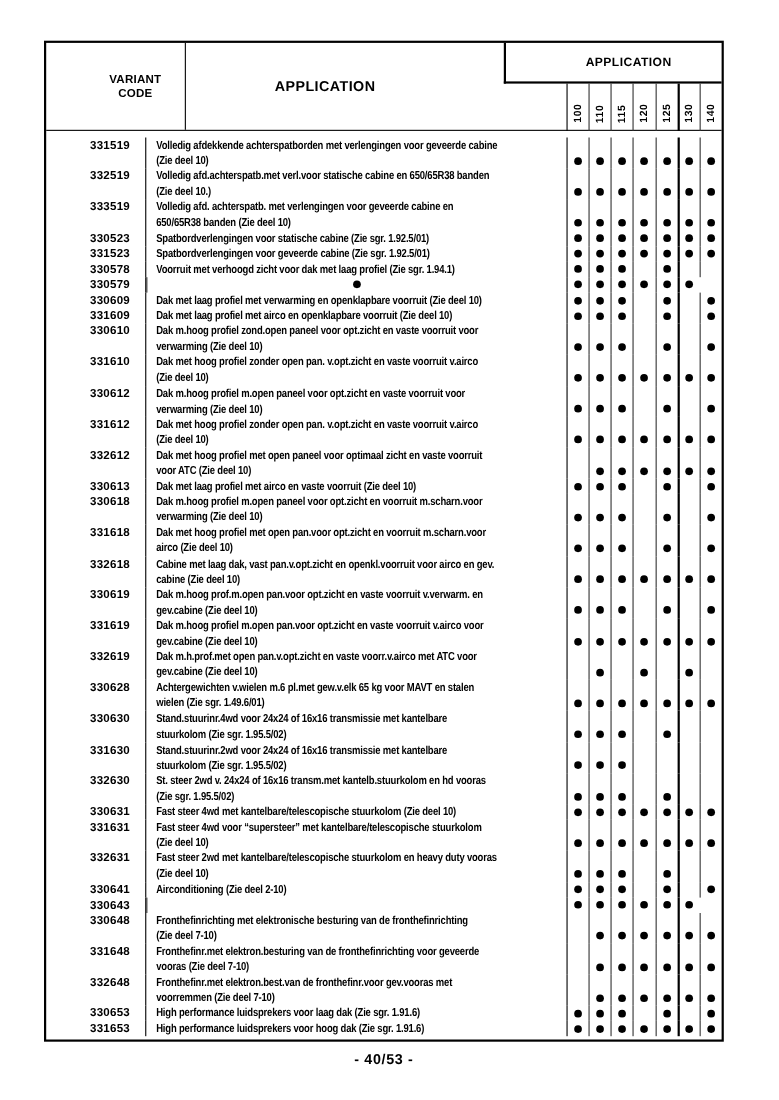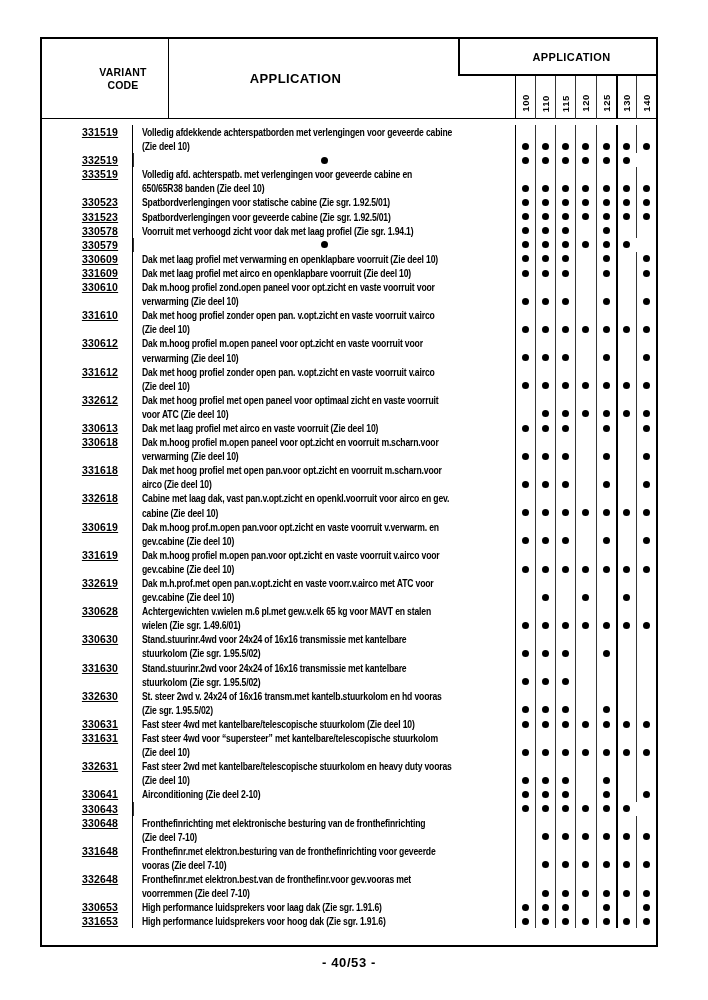--- a/index.html
+++ b/index.html
@@ -42,21 +42,21 @@
   .app-head-cell:nth-child(6) { border-left:2px solid #000; }
   .rot {
     writing-mode:vertical-rl; transform:rotate(180deg);
     font-weight:bold; font-size:9.5px; letter-spacing:0.6px;
   }
   
   .tbody {
     position:absolute; left:0; top:80px; width:614px; height:826px;
     padding-top:6px; box-sizing:border-box; overflow:hidden;
   }
-  .row { display:grid; grid-template-columns:91px 382px repeat(7,1fr);text-decoration:underline; }
+  .row { display:grid; grid-template-columns:91px 382px repeat(7,1fr); }
   .code-cell {
     border-right:1.5px solid #000; box-sizing:border-box;
     text-align:center; padding-left:26px;
     font-weight:bold; font-size:10.5px; line-height:14.1px; letter-spacing:0.2px;
   }
   .desc-cell {
     padding-left:9px; overflow:hidden;
     font-weight:bold; font-size:10.5px; line-height:14.1px;
   }
   .desc-txt {
@@ -135,20 +135,22 @@
     <div class="app-cell">
             <span class="dot"></span>
           </div>
     <div class="app-cell">
             <span class="dot"></span>
           </div>
   </div>
 
   <div class="row">
     <div class="code-cell">332519</div>
+    <div class="desc-cell"><span class="desc-txt">Volledig afd.achterspatb.met verl.voor statische cabine en 650/65R38 banden
+(Zie deel 10.)</span></div>
     <div class="app-cell">
             <span class="dot"></span>
           </div>
     <div class="app-cell">
             <span class="dot"></span>
           </div>
     <div class="app-cell">
             <span class="dot"></span>
           </div>
     <div class="app-cell">

